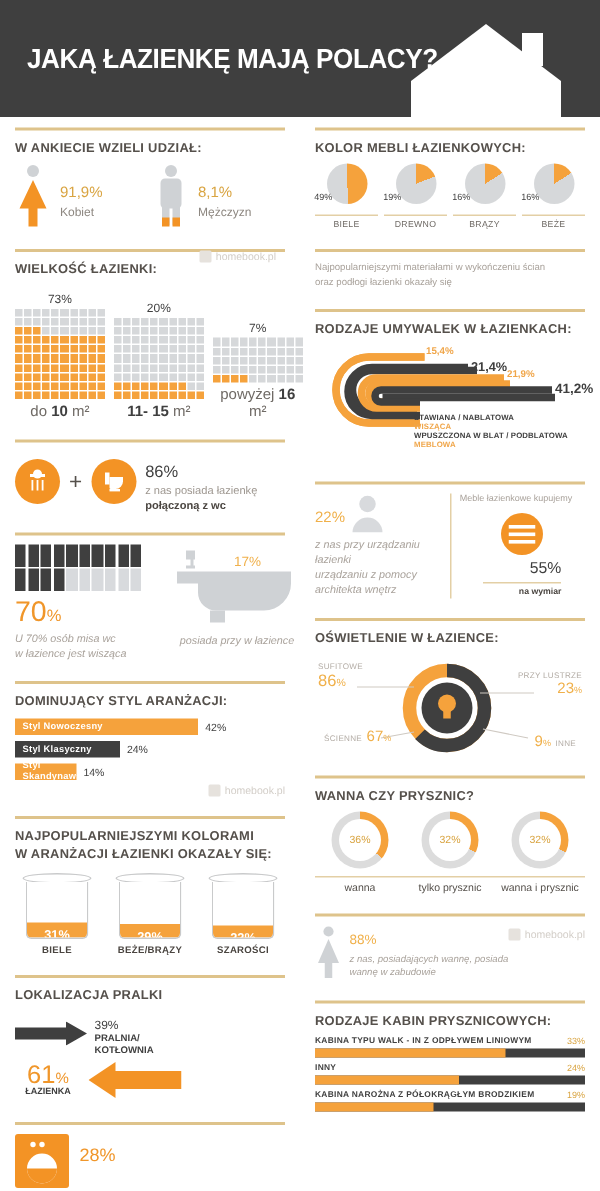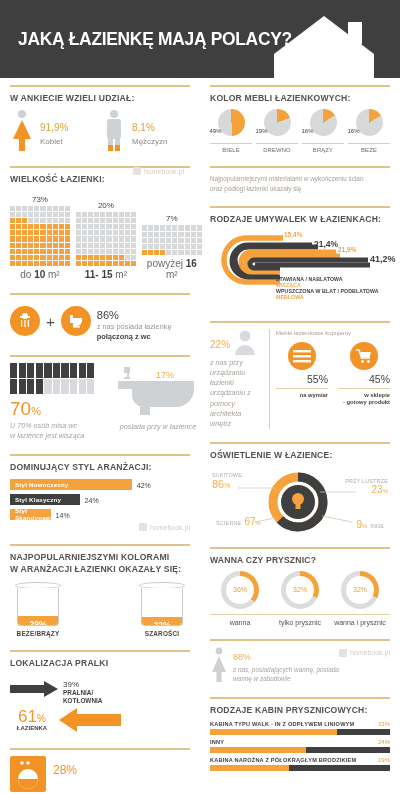--- a/index.html
+++ b/index.html
@@ -593,20 +593,27 @@
         </div>
       </div>
 
       <div class="sec">
         <div class="rule"></div>
         <h2 style="line-height:1.35">
           <span>NAJPOPULARNIEJSZYMI KOLORAMI</span><br>
           <span>W ARANŻACJI ŁAZIENKI OKAZAŁY SIĘ:</span>
         </h2>
         <div class="buckets">
+          <div class="bucket-col">
+            <div class="bucket-rim"></div>
+            <div class="bucket">
+              <div class="bucket-fill" id="fill0" style="height: 25.22%; padding-bottom: 2px; line-height: 1.9;">31%</div>
+            </div>
+            <div class="bucket-lab">BIELE</div>
+          </div>
           <div class="bucket-col">
             <div class="bucket-rim"></div>
             <div class="bucket">
               <div class="bucket-fill" id="fill1" style="height: 23.98%; padding-bottom: 2px; line-height: 1.9;">29%</div>
             </div>
             <div class="bucket-lab">BEŻE/BRĄZY</div>
           </div>
           <div class="bucket-col">
             <div class="bucket-rim"></div>
             <div class="bucket">
@@ -755,35 +762,20 @@
                   <svg width="18" height="14" viewBox="0 0 18 14">
                       <rect x="0" y="1" width="18" height="2.4" fill="#fff"></rect>
                       <rect x="0" y="6" width="18" height="2.4" fill="#fff"></rect>
                       <rect x="0" y="11" width="18" height="2.4" fill="#fff"></rect>
                     </svg>
                 </div>
                 <div class="fnum">55%</div>
                 <div class="flab">
                     <div>na wymiar</div>
                   </div>
-              </div>
-              <div class="furn-item">
-                <div class="fcirc">
-                  <svg width="18" height="16" viewBox="0 0 18 16">
-                      <path d="M1 2 h3 l2.6 8 H15" stroke="#fff" stroke-width="1.6" fill="none"></path>
-                      <path d="M5 4 h11 l-1.4 5 H6.4z" fill="#fff"></path>
-                      <circle cx="7.5" cy="13.4" r="1.5" fill="#fff"></circle>
-                      <circle cx="13.5" cy="13.4" r="1.5" fill="#fff"></circle>
-                    </svg>
-                </div>
-                <div class="fnum">45%</div>
-                <div class="flab">
-                  <div>w sklepie</div>
-                  <div>- gotowy produkt</div>
-                </div>
               </div>
             </div>
           </div>
         </div>
       </div>
 
       <div class="sec">
         <div class="rule"></div>
         <h2>OŚWIETLENIE W ŁAZIENCE:</h2>
         <div class="light-wrap">

